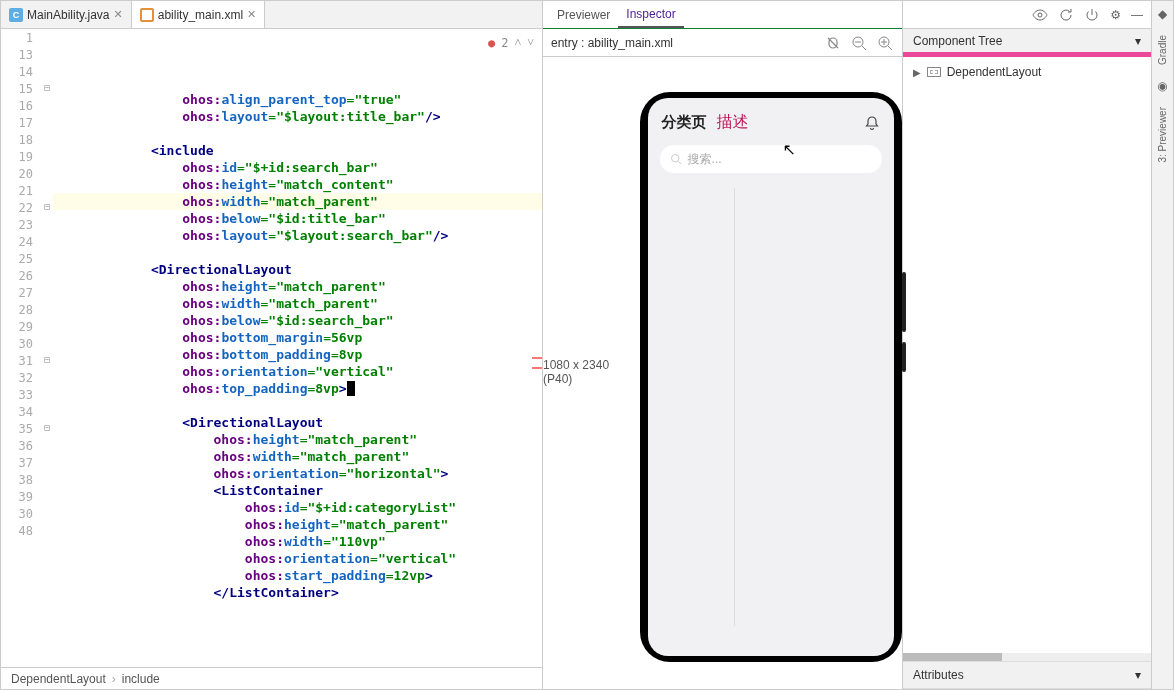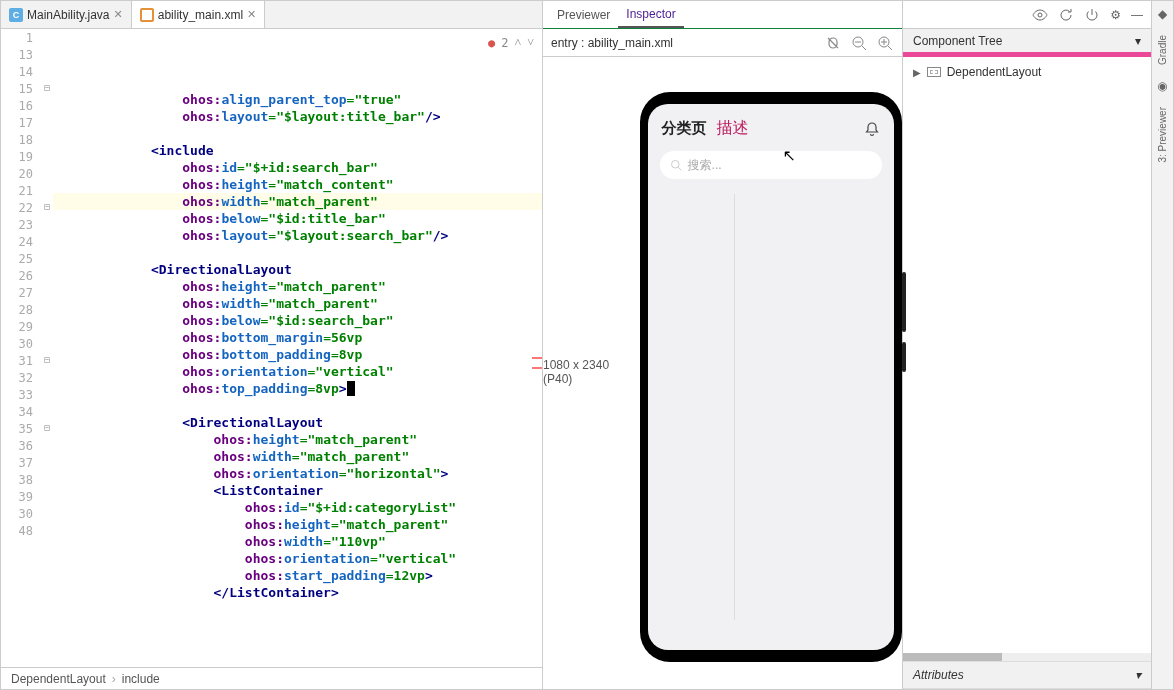--- a/index.html
+++ b/index.html
@@ -38,21 +38,21 @@
 
 .preview-col{width:360px;display:flex;flex-direction:column;border-right:1px solid #ccc;}
 .prev-tabs{display:flex;align-items:center;height:28px;border-bottom:1px solid #15803d;padding:0 6px;}
 .ptab{padding:0 8px;height:100%;display:flex;align-items:center;cursor:pointer;color:#555;}
 .ptab.active{border-bottom:2px solid #555;color:#4c1d95;}
 .prev-toolbar{display:flex;align-items:center;height:28px;padding:0 8px;gap:8px;border-bottom:1px solid #ccc;}
 .prev-toolbar .spacer{flex:1;}
 .tbicon{width:18px;height:18px;color:#888;cursor:pointer;display:flex;align-items:center;justify-content:center;}
 .prev-body{flex:1;display:flex;flex-direction:row;align-items:center;padding-top:8px;}
 .dev-label{color:#555;margin-bottom:10px;}
-.phone{width:268px;height:570px;background:#000;border-radius:30px;padding:12px 8px;position:relative;}
+.phone{width:268px;height:570px;background:#000;border-radius:30px;padding:6px 8px;position:relative;}
 .phone-screen{width:100%;height:100%;background:#f1f1f3;border-radius:20px;overflow:hidden;position:relative;}
 .phone-btn{position:absolute;right:-4px;width:4px;background:#222;border-radius:2px;}
 .pb1{top:180px;height:60px;}
 .pb2{top:250px;height:30px;}
 .app-header{display:flex;align-items:center;padding:14px 14px 8px 14px;gap:10px;}
 .app-title{font-weight:600;font-size:15px;color:#222;}
 .app-sub{color:#be185d;font-size:16px;}
 .app-header .sp{flex:1;}
 .bell{color:#444;}
 .searchbar{margin:4px 12px;background:#fff;border-radius:16px;height:28px;display:flex;align-items:center;padding:0 10px;color:#aaa;gap:6px;}
@@ -63,21 +63,21 @@
 .top-icons{height:28px;display:flex;align-items:center;justify-content:flex-end;gap:10px;padding:0 8px;border-bottom:1px solid #ccc;color:#666;}
 .top-icons .ic{cursor:pointer;}
 .panel-head{height:28px;display:flex;align-items:center;padding:0 10px;background:#f1f1f1;border-bottom:5px solid #ec4899;justify-content:space-between;}
 .tree{padding:8px 10px;flex:0 0 auto;}
 .tree-item{display:flex;align-items:center;gap:6px;color:#333;}
 .tree-caret{color:#666;font-size:10px;}
 .tree-icon{width:14px;height:10px;border:1px solid #888;position:relative;}
 .tree-icon::after{content:"";position:absolute;left:2px;top:2px;right:2px;bottom:2px;border:1px dashed #aaa;}
 .tree-space{flex:1;min-height:250px;}
 .scroll-hint{height:8px;background:linear-gradient(90deg,#bbb 40%,#eee 40%);margin:0;}
-.attr-head{height:28px;display:flex;align-items:center;padding:0 10px;background:#f1f1f1;border-top:1px solid #ddd;border-bottom:1px solid #ddd;justify-content:space-between;font-style:italic;}
+.attr-head{height:28px;display:flex;align-items:center;padding:0 10px;background:#f1f1f1;border-top:1px solid #ddd;border-bottom:1px solid #ddd;justify-content:space-between;}
 .attr-body{padding:14px;display:flex;flex-direction:column;align-items:center;gap:18px;}
 .search-field{width:100%;height:30px;border:1px solid #ccc;border-radius:2px;position:relative;}
 .search-field .mag{position:absolute;right:8px;top:6px;color:#aaa;}
 
 .side-rail{width:22px;background:#f2f2f2;border-left:1px solid #ccc;display:flex;flex-direction:column;align-items:center;padding-top:6px;gap:10px;color:#666;font-size:10px;}
 .side-rail .vtab{writing-mode:vertical-rl;transform:rotate(180deg);padding:4px 0;cursor:pointer;display:flex;align-items:center;gap:4px;}
 .side-rail .sicon{font-size:12px;}
 
 svg{display:block;}
 </style>

